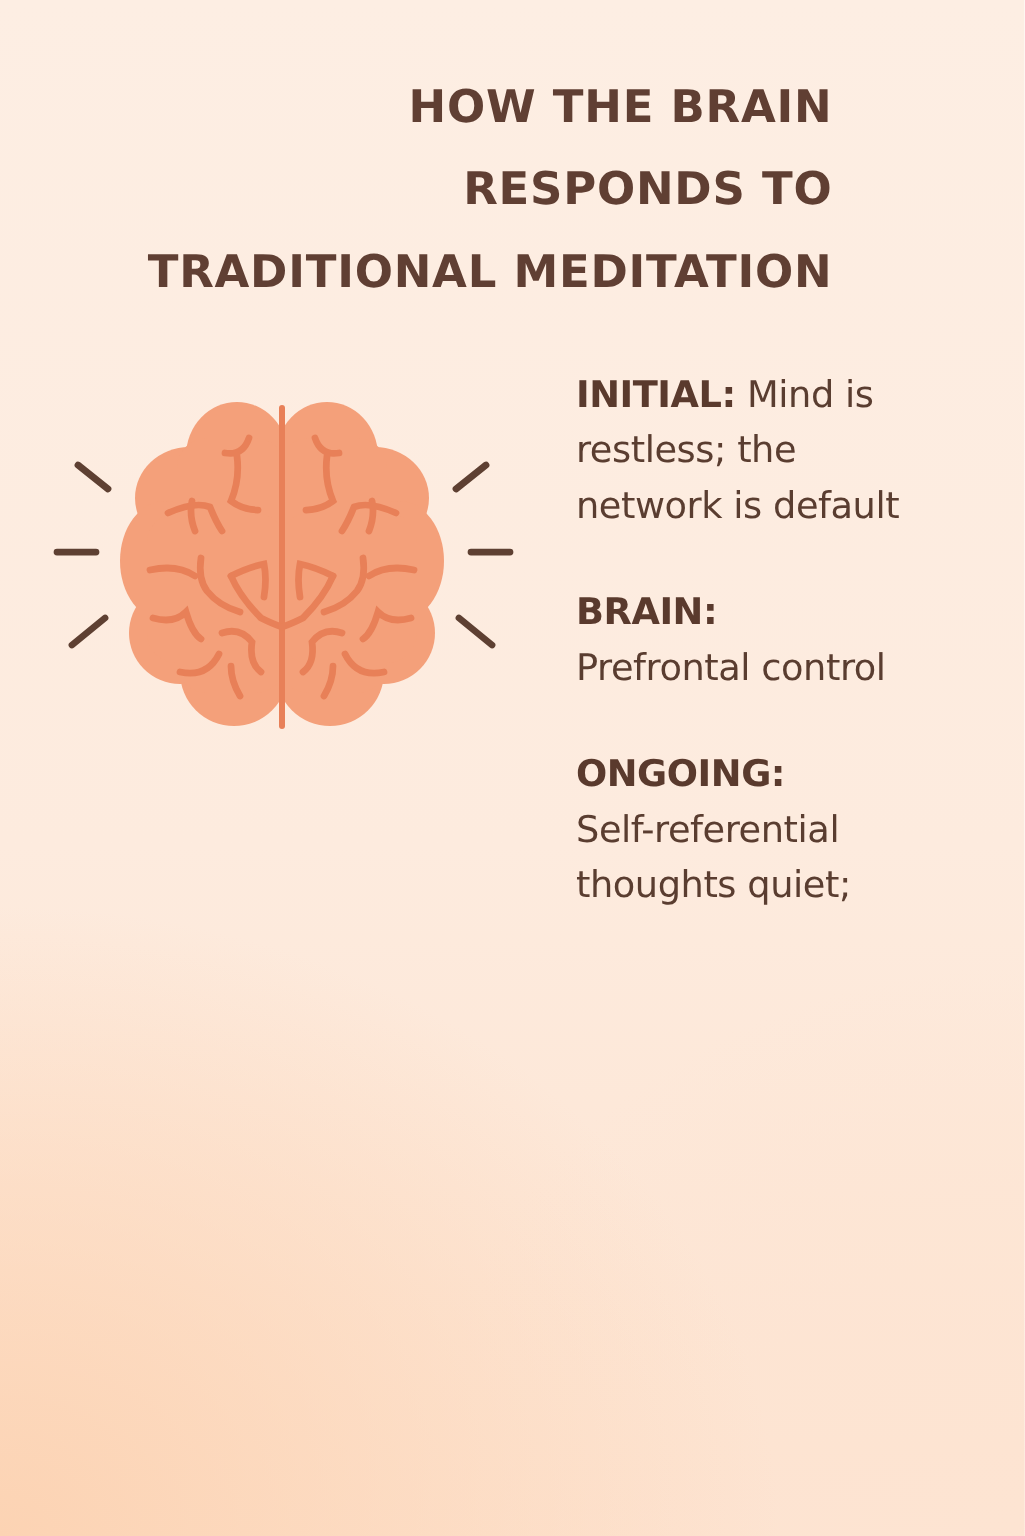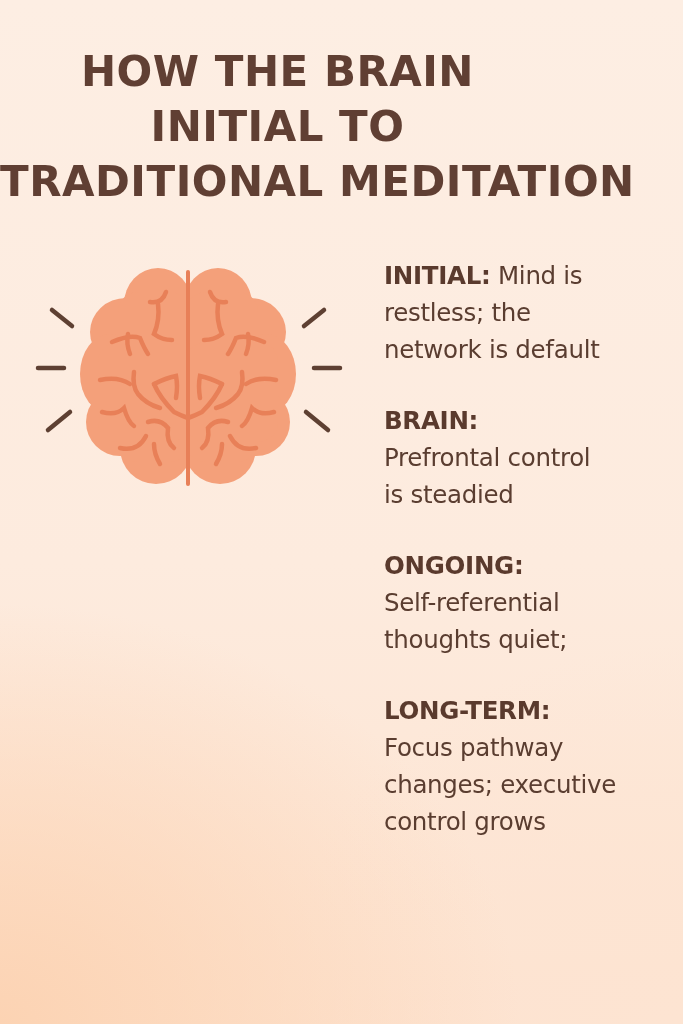--- a/index.html
+++ b/index.html
@@ -16,44 +16,44 @@
       background:
         radial-gradient(ellipse 520px 420px at 0px 1024px, #fcd3b3 0%, rgba(252,211,179,0.55) 45%, rgba(252,211,179,0) 100%),
         radial-gradient(ellipse 420px 380px at 683px 1024px, #fde4d2 0%, rgba(253,228,210,0) 100%),
         linear-gradient(180deg, #fdeee3 0%, #fdebde 55%, #fde3d0 100%);
     }
     .title {
       position: absolute;
       left: 0;
       top: 44px;
       width: 555px;
-      text-align: center;
+      text-align: right;
       font-family: "DejaVu Sans", sans-serif;
       font-weight: bold;
-      font-size: 42px;
+      font-size: 30px;
       line-height: 55px;
       letter-spacing: 0.5px;
       color: #603f33;
       margin: 0;
     }
     .title span {
       display: block;
       white-space: nowrap;
     }
     .brain-wrap {
       position: absolute;
       left: 30px;
       top: 262px;
       width: 320px;
       height: 230px;
     }
     .stages {
       position: absolute;
       left: 384px;
-      top: 257px;
+      top: 244px;
       width: 290px;
     }
     .stage {
       margin: 0 0 34px 0;
       font-family: "DejaVu Sans", sans-serif;
       font-size: 24.5px;
       line-height: 37px;
       color: #5a3d30;
       letter-spacing: -0.3px;
     }
@@ -64,21 +64,21 @@
     .stage .line {
       display: block;
       white-space: nowrap;
     }
   </style>
 </head>
 <body>
 
 <h1 class="title">
   <span>HOW THE BRAIN</span>
-  <span>INITIAL TO</span>
+  <span>RESPONDS TO</span>
   <span>TRADITIONAL MEDITATION</span>
 </h1>
 
 <div class="brain-wrap">
   <svg width="320" height="230" viewBox="0 0 320 230">
 
     <g stroke="#5e4032" stroke-width="4.5" stroke-linecap="round" fill="none">
       <line x1="22" y1="48" x2="42" y2="64"></line>
       <line x1="8" y1="106" x2="34" y2="106"></line>
       <line x1="18" y1="168" x2="40" y2="150"></line>
@@ -142,26 +142,19 @@
 
 <div class="stages">
   <div class="stage">
     <span class="line"><span class="label">INITIAL:</span><span> Mind is</span></span>
     <span class="line">restless; the</span>
     <span class="line">network is default</span>
   </div>
   <div class="stage">
     <span class="line label">BRAIN:</span>
     <span class="line">Prefrontal control</span>
-    <span class="line">is steadied</span>
   </div>
   <div class="stage">
     <span class="line label">ONGOING:</span>
     <span class="line">Self-referential</span>
     <span class="line">thoughts quiet;</span>
   </div>
-  <div class="stage">
-    <span class="line label">LONG-TERM:</span>
-    <span class="line">Focus pathway</span>
-    <span class="line">changes; executive</span>
-    <span class="line">control grows</span>
-  </div>
 </div>
 
 </body></html>

